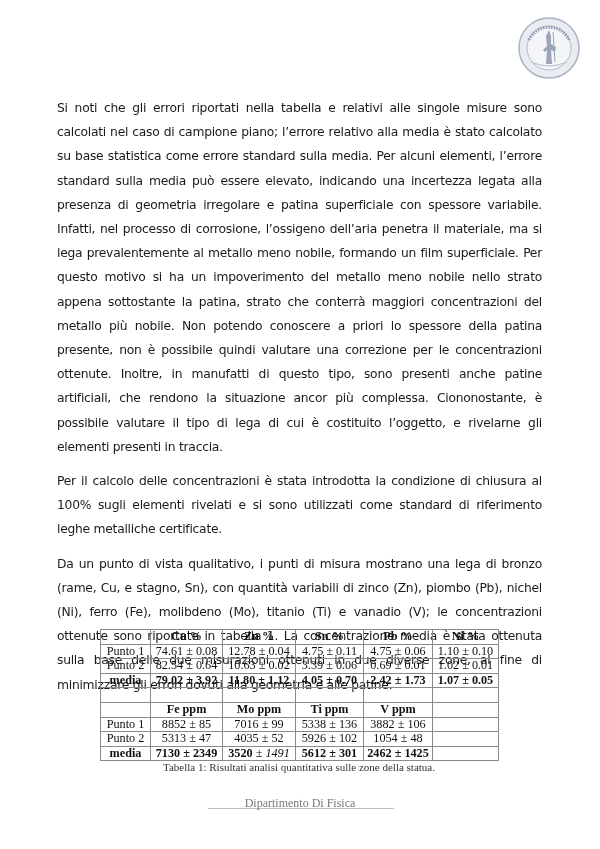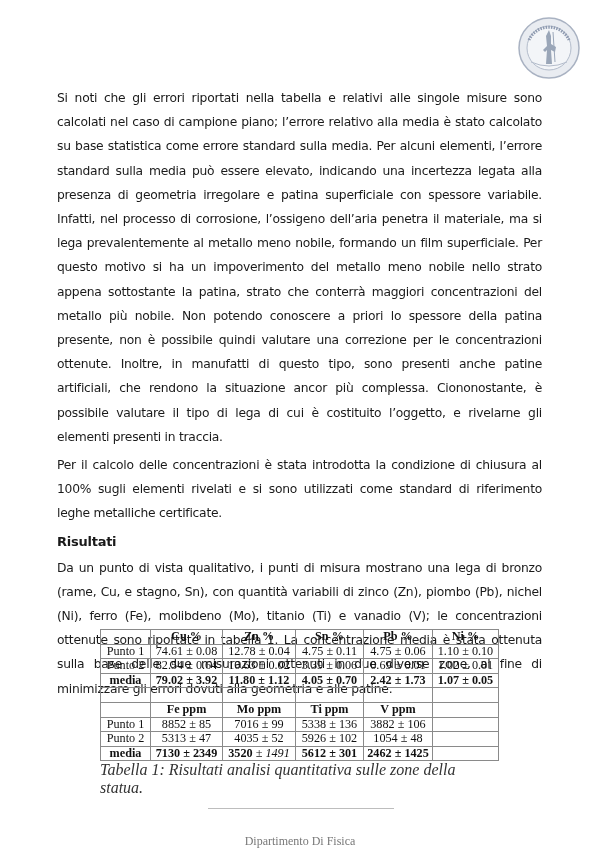--- a/index.html
+++ b/index.html
@@ -7,67 +7,66 @@
   .page { position: absolute; left: 0; top: 0; width: 600px; height: 849px; background: #fff; }
 
   .seal { position: absolute; left: 517px; top: 16px; width: 64px; height: 64px; }
 
   .body-text {
     position: absolute; left: 57px; width: 485px; top: 86px;
     font-family: "DejaVu Sans", sans-serif;
     font-size: 12.3px; line-height: 24.2px; color: #1a1a1a;
     letter-spacing: -0.25px;
   }
-  .body-text p { margin: 0 0 4px 0; text-align: justify; text-align-last: left; }
+  .body-text p { margin: 10px 0 4px 0; text-align: justify; text-align-last: left; }
   .body-text h3 {
     margin: 1px 0 2px 0; font-size: 13px; font-weight: bold; line-height: 24px;
   }
 
   table.results {
     position: absolute; left: 100px; top: 629px; width: 398px;
     border-collapse: collapse; table-layout: fixed;
     font-family: "Liberation Serif", "DejaVu Serif", serif;
     font-size: 12.2px; color: #111; text-align: center;
   }
   table.results td {
     border: 1px solid #8a8a8a; height: 13.6px; padding: 0 3px; line-height: 13px;
     white-space: nowrap; overflow: hidden;
   }
   table.results .hdr { font-weight: bold; }
   table.results .avg { font-weight: bold; padding-left: 16px; }
   table.results .nb { font-weight: normal; font-style: italic; }
   .caption {
-    position: absolute; left: 100px; width: 398px; top: 761px; 
-    font-family: "Liberation Serif", "DejaVu Serif", serif; font-style: italic;
-    font-size: 16px; color: #333;
+    position: absolute; left: 100px; width: 398px; top: 761px; text-align: center;
+    font-family: "Liberation Serif", "DejaVu Serif", serif; 
+    font-size: 11px; color: #333;
   }
   .footer-rule { position: absolute; left: 208px; width: 186px; top: 808px; height: 1px; background: #bdbdbd; }
   .footer-text {
-    position: absolute; left: 150px; width: 300px; top: 834px; text-align: center;
+    position: absolute; left: 150px; width: 300px; top: 796px; text-align: center;
     font-family: "Liberation Serif", "DejaVu Serif", serif; font-size: 12px; color: #777;
   }
 </style>
 </head>
 <body>
 
 <div class="page">
 
   <svg class="seal" viewBox="0 0 64 64">
     <circle cx="32" cy="32" r="30" fill="#e9ecf1" stroke="#a9b2c2" stroke-width="1.5"></circle>
     <circle cx="32" cy="32" r="22" fill="#f3f5f8" stroke="#b3bccb" stroke-width="1"></circle>
     <path d="M32 14 L29 20 L30 30 L26 34 L28 36 L30 34 L29 48 L35 48 L34 34 L38 36 L39 31 L34 28 L34 20 Z" fill="#9aa6b8"></path>
     <path d="M36 16 L38 46" stroke="#9aa6b8" stroke-width="1"></path>
     <path d="M14 46 Q32 54 50 46" stroke="#b3bccb" stroke-width="1" fill="none"></path>
     <path d="M12 24 A22 22 0 0 1 52 24" stroke="#8e9ab0" stroke-width="3" stroke-dasharray="1.5 1.2" fill="none"></path>
   </svg>
 
   <div class="body-text">
     <p>Si noti che gli errori riportati nella tabella e relativi alle singole misure sono calcolati nel caso di campione piano; l’errore relativo alla media è stato calcolato su base statistica come errore standard sulla media. Per alcuni elementi, l’errore standard sulla media può essere elevato, indicando una incertezza legata alla presenza di geometria irregolare e patina superficiale con spessore variabile. Infatti, nel processo di corrosione, l’ossigeno dell’aria penetra il materiale, ma si lega prevalentemente al metallo meno nobile, formando un film superficiale. Per questo motivo si ha un impoverimento del metallo meno nobile nello strato appena sottostante la patina, strato che conterrà maggiori concentrazioni del metallo più nobile. Non potendo conoscere a priori lo spessore della patina presente, non è possibile quindi valutare una correzione per le concentrazioni ottenute. Inoltre, in manufatti di questo tipo, sono presenti anche patine artificiali, che rendono la situazione ancor più complessa. Ciononostante, è possibile valutare il tipo di lega di cui è costituito l’oggetto, e rivelarne gli elementi presenti in traccia.</p>
     <p>Per il calcolo delle concentrazioni è stata introdotta la condizione di chiusura al 100% sugli elementi rivelati e si sono utilizzati come standard di riferimento leghe metalliche certificate.</p>
-    <h3>Risultati</h3>
     <p>Da un punto di vista qualitativo, i punti di misura mostrano una lega di bronzo (rame, Cu, e stagno, Sn), con quantità variabili di zinco (Zn), piombo (Pb), nichel (Ni), ferro (Fe), molibdeno (Mo), titanio (Ti) e vanadio (V); le concentrazioni ottenute sono riportate in tabella 1. La concentrazione media è stata ottenuta sulla base delle due misurazioni ottenuti in due diverse zone, al fine di minimizzare gli errori dovuti alla geometria e alle patine.</p>
   </div>
 
   <table class="results">
     <colgroup>
       <col style="width:50px">
         <col style="width:72px">
         <col style="width:73px">
         <col style="width:68px">
         <col style="width:69px">

